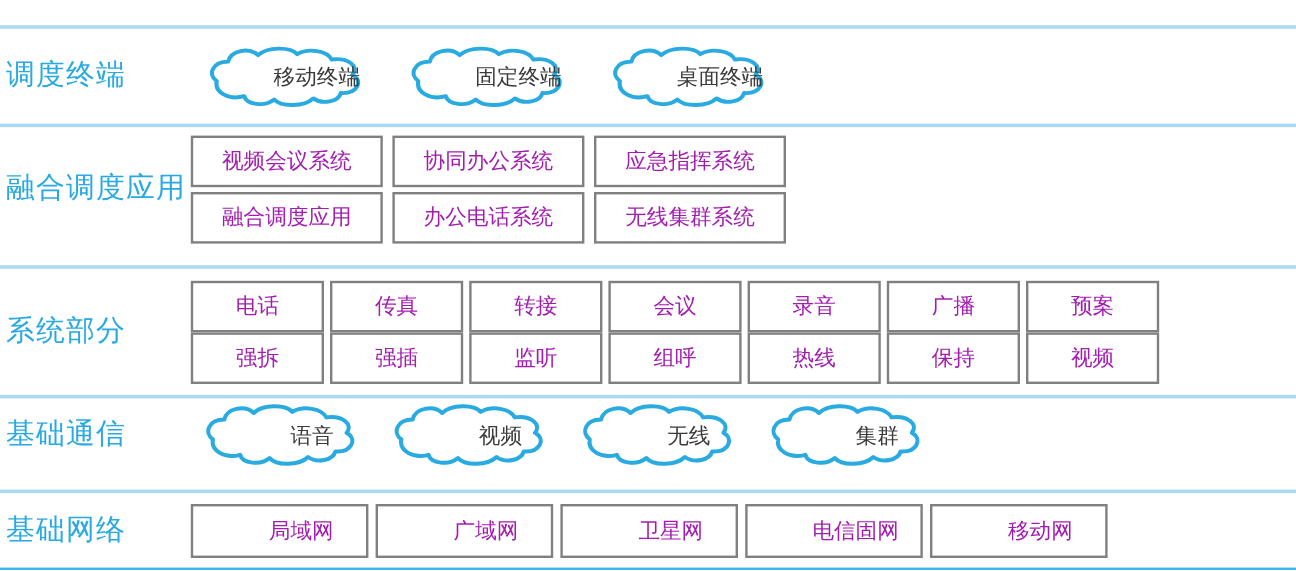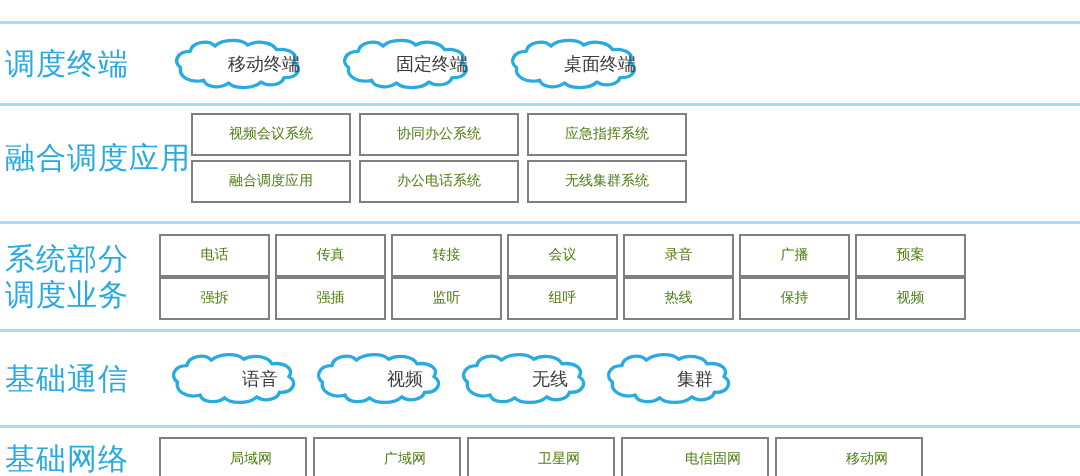--- a/index.html
+++ b/index.html
@@ -14,57 +14,57 @@
   }
   .row{
     display:flex;
     align-items:center;
     border-top:3px solid #a9daf2;
     box-sizing:border-box;
   }
   .row-terminals{height:82px;}
   .row-applications{height:106px;}
   .row-services{height:108px;margin-top:12px;}
-  .row-communications{height:96px;}
-  .row-networks{height:65px;}
+  .row-communications{height:64px;}
+  .row-networks{height:65px;margin-top:15px;}
   .bottom-line{height:2px;background:#3fb4e9;width:100%;}
 
   .layer-label{
     flex:0 0 159px;
     padding-left:5px;
     box-sizing:border-box;
     display:flex;
     flex-direction:column;
     justify-content:center;
     color:#29a9e1;
-    font-size:30px;
+    font-size:24px;
     line-height:1.18;
     letter-spacing:1px;
     white-space:nowrap;
   }
 
   .clouds{display:flex;align-items:center;}
   .clouds-terminals{margin-left:12px;gap:30px;}
-  .clouds-communications{margin-left:9px;gap:9px;}
+  .clouds-communications{margin-left:9px;gap:21px;}
   .cloud{
     position:relative;
     width:138px;height:54px;
     display:flex;align-items:center;justify-content:center;
   }
   .clouds-communications .cloud{width:136px;height:55px;}
   .cloud svg{position:absolute;left:0;top:0;width:100%;height:100%;}
   .cloud path{fill:#ffffff;stroke:#29abe2;stroke-width:3.6;stroke-linejoin:round;}
   .cloud span{position:relative;z-index:1;font-size:18px;color:#3a3a3a;margin-left:48px;}
 
   .box{
     border:2px solid #808080;
     box-sizing:border-box;
     background:#ffffff;
     display:flex;align-items:center;justify-content:center;
-    font-size:14px;color:#4d7c0f;
+    font-size:18px;color:#a21caf;
     height:43px;
   }
   .grid-applications{
     display:grid;
     grid-template-columns:repeat(3,160px);
     gap:4px 8px;
   }
   .grid-services{
     display:grid;
     grid-template-columns:repeat(7,111px);
@@ -114,21 +114,20 @@
       <div class="box">应急指挥系统</div>
       <div class="box">融合调度应用</div>
       <div class="box">办公电话系统</div>
       <div class="box">无线集群系统</div>
     </div>
   </div>
 
   <div class="row row-services">
     <div class="layer-label">
       <span>系统部分</span>
-      <span>调度业务</span>
     </div>
     <div class="grid-services">
       <div class="box">电话</div>
       <div class="box">传真</div>
       <div class="box">转接</div>
       <div class="box">会议</div>
       <div class="box">录音</div>
       <div class="box">广播</div>
       <div class="box">预案</div>
       <div class="box">强拆</div>

